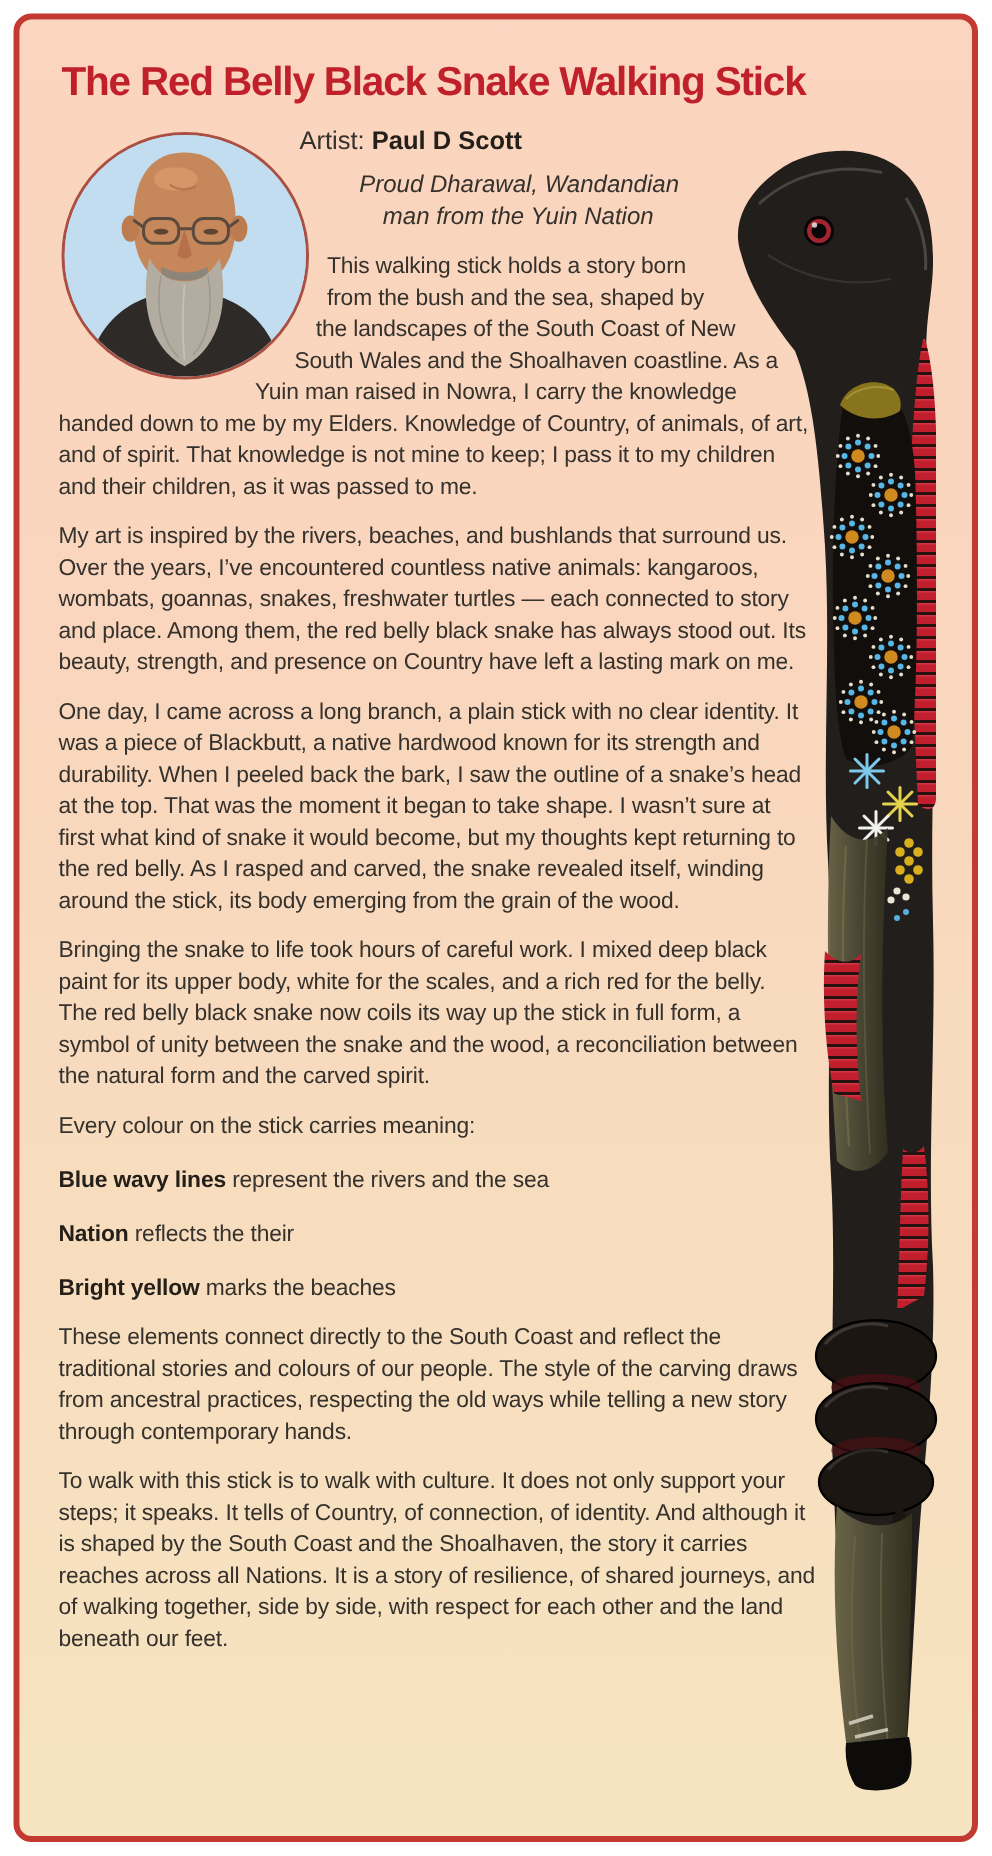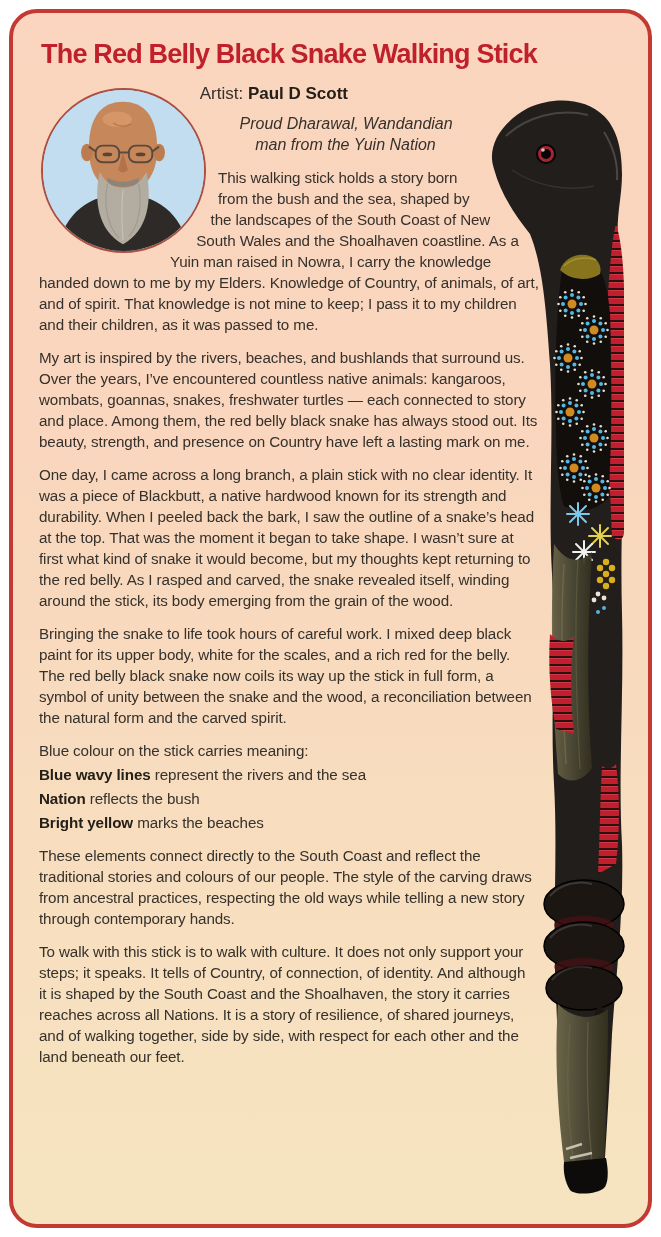--- a/index.html
+++ b/index.html
@@ -1,20 +1,20 @@
 <!DOCTYPE html>
 <html><head>
 <meta charset="utf-8">
 <style>
   html,body{margin:0;padding:0;background:#ffffff;}
   body{width:661px;height:1237px;overflow:hidden;font-family:"Liberation Sans","DejaVu Sans",sans-serif;}
   .page{width:661px;height:1237px;box-sizing:border-box;padding:9px;}
   .panel{
     width:100%;height:100%;box-sizing:border-box;
-    border:4px solid #c23a31;border-radius:28px;
+    border:4px solid #c23a31;border-radius:12px;
     background:linear-gradient(180deg,#fbd5bf 0%,#f9d6bd 35%,#f6e4c0 100%);
     padding:12px 22px 8px 26px;overflow:hidden;
   }
   h1{
     color:#c0202a;font-size:27px;line-height:1.15;font-weight:bold;
     letter-spacing:-0.8px;margin:14px 0 4px 2px;
   }
   .stick-float{
     float:right;width:160px;height:1122px;margin-left:4px;
     shape-outside:polygon(50px 0px,28px 40px,20px 75px,24px 112px,60px 135px,82px 180px,90px 210px,86px 330px,84px 440px,76px 530px,84px 630px,92px 730px,86px 830px,82px 880px,94px 960px,100px 1050px,102px 1122px,160px 1122px,160px 0px);
@@ -30,21 +30,21 @@
   .artist-line{font-size:17px;color:#35312c;text-align:left;margin-top:14px;}
   .artist-line b{font-weight:bold;color:#242019;}
   .subtitle{
     font-style:italic;font-size:16px;line-height:21px;color:#35312c;
     text-align:center;margin-top:9px;
   }
   p.body{
     margin:12px 0 0 0;font-size:15.2px;line-height:21px;color:#35312c;
     letter-spacing:-0.1px;
   }
-  p.meaning{margin:3px 0 0 0;font-size:15.2px;line-height:21px;color:#35312c;letter-spacing:-0.1px;}
+  p.meaning{margin:15px 0 0 0;font-size:15.2px;line-height:21px;color:#35312c;letter-spacing:-0.1px;}
   p.meaning b{font-weight:bold;color:#242019;}
   p.intro{margin-top:12px;}
 </style>
 </head>
 <body>
 
 <div class="page">
   <div class="panel">
 
     <h1>The Red Belly Black Snake Walking Stick</h1>
@@ -219,29 +219,29 @@
     <div class="subtitle">
       <span style="display:block">Proud Dharawal, Wandandian</span>
       <span style="display:block">man from the Yuin Nation</span>
     </div>
 
     <p class="body">This walking stick holds a story born from the bush and the sea, shaped by the landscapes of the South Coast of New South Wales and the Shoalhaven coastline. As a Yuin man raised in Nowra, I carry the knowledge handed down to me by my Elders. Knowledge of Country, of animals, of art, and of spirit. That knowledge is not mine to keep; I pass it to my children and their children, as it was passed to me.</p>
     <p class="body">My art is inspired by the rivers, beaches, and bushlands that surround us. Over the years, I’ve encountered countless native animals: kangaroos, wombats, goannas, snakes, freshwater turtles — each connected to story and place. Among them, the red belly black snake has always stood out. Its beauty, strength, and presence on Country have left a lasting mark on me.</p>
     <p class="body">One day, I came across a long branch, a plain stick with no clear identity. It was a piece of Blackbutt, a native hardwood known for its strength and durability. When I peeled back the bark, I saw the outline of a snake’s head at the top. That was the moment it began to take shape. I wasn’t sure at first what kind of snake it would become, but my thoughts kept returning to the red belly. As I rasped and carved, the snake revealed itself, winding around the stick, its body emerging from the grain of the wood.</p>
     <p class="body">Bringing the snake to life took hours of careful work. I mixed deep black paint for its upper body, white for the scales, and a rich red for the belly. The red belly black snake now coils its way up the stick in full form, a symbol of unity between the snake and the wood, a reconciliation between the natural form and the carved spirit.</p>
 
-    <p class="body intro">Blue colour on the stick carries meaning:</p>
+    <p class="body intro">Every colour on the stick carries meaning:</p>
 
     <p class="meaning">
       <b>Blue wavy lines</b>
       <span>represent the rivers and the sea</span>
     </p>
     <p class="meaning">
       <b>Nation</b>
-      <span>reflects the bush</span>
+      <span>reflects the their</span>
     </p>
     <p class="meaning">
       <b>Bright yellow</b>
       <span>marks the beaches</span>
     </p>
 
     <p class="body">These elements connect directly to the South Coast and reflect the traditional stories and colours of our people. The style of the carving draws from ancestral practices, respecting the old ways while telling a new story through contemporary hands.</p>
     <p class="body">To walk with this stick is to walk with culture. It does not only support your steps; it speaks. It tells of Country, of connection, of identity. And although it is shaped by the South Coast and the Shoalhaven, the story it carries reaches across all Nations. It is a story of resilience, of shared journeys, and of walking together, side by side, with respect for each other and the land beneath our feet.</p>
 
   </div>

